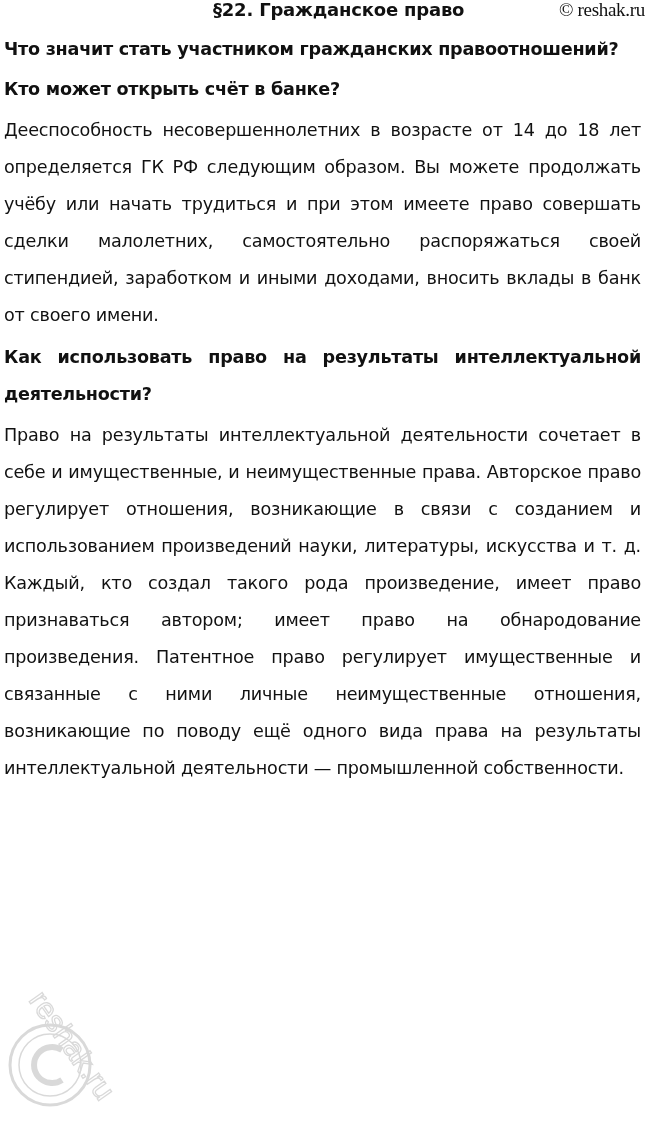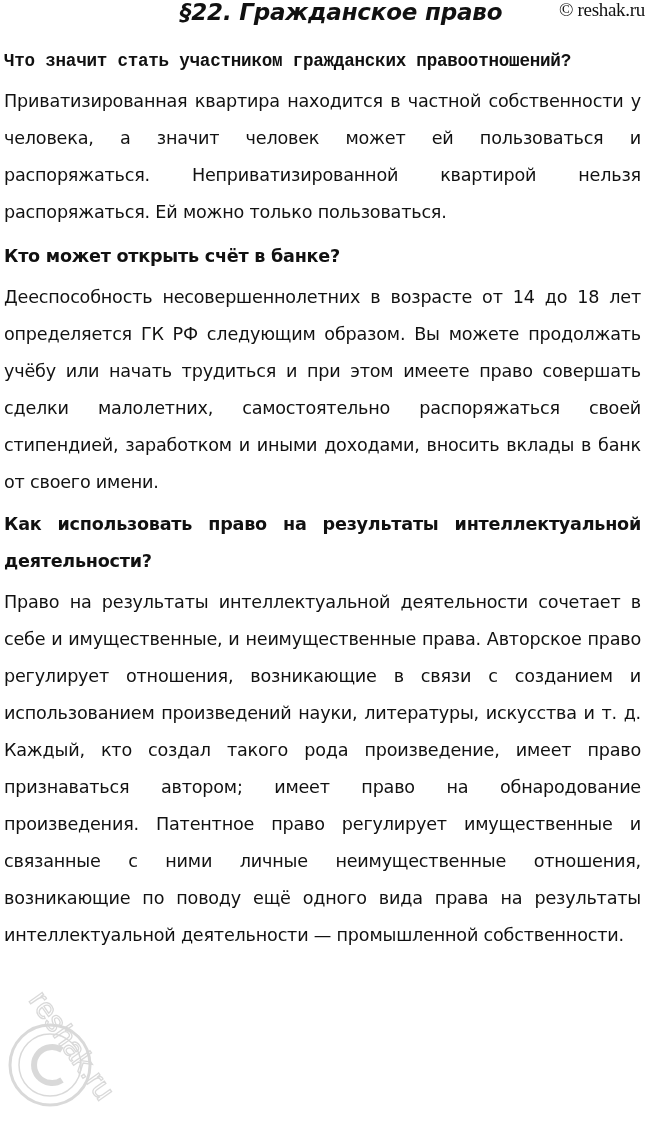--- a/index.html
+++ b/index.html
@@ -17,27 +17,26 @@
     }
     .header {
       position: absolute;
       top: 0;
       left: 0;
       width: 645px;
       height: 26px;
     }
     .header-title {
       position: absolute;
-      left: 180px;
+      left: 213px;
       top: -1px;
-      font-size: 23px;
+      font-size: 18px;
       font-weight: bold;
       letter-spacing: -0.2px;
       white-space: nowrap;
-      font-style: italic;
     }
     .header-copyright {
       position: absolute;
       right: 0;
       top: -1px;
       font-family: "Liberation Serif", "DejaVu Serif", serif;
       font-size: 19px;
       white-space: nowrap;
       letter-spacing: -0.3px;
     }
@@ -57,21 +56,21 @@
       letter-spacing: -0.25px;
     }
     .answer {
       font-size: 17.6px;
       line-height: 37px;
       text-align: justify;
       margin: 0 0 3px 0;
       letter-spacing: -0.2px;
       word-spacing: 0px;
     }
-    .q1 { margin-top: 13px; margin-bottom: 3px; font-family: Liberation Mono, monospace; }
+    .q1 { margin-top: 1px; margin-bottom: 3px; }
     .a1 { margin-bottom: 6px; }
     .q2 { margin-bottom: 4px; }
     .a2 { margin-bottom: 7px; }
     .q3 { margin-bottom: 4px; }
     .a3 { margin-bottom: 5px; }
     .q4 { margin-bottom: 4px; }
 
     .watermark {
       position: absolute;
       left: 0;
@@ -88,21 +87,20 @@
 <div class="header">
   <div class="header-title">§22. Гражданское право</div>
   <div class="header-copyright">© reshak.ru</div>
 </div>
 
 <div class="content">
   <section>
     <h2 class="question q1">Что значит стать участником гражданских правоотношений?</h2>
   </section>
   <section>
-    <p class="answer a2">Приватизированная квартира находится в частной собственности у человека, а значит человек может ей пользоваться и распоряжаться. Неприватизированной квартирой нельзя распоряжаться. Ей можно только пользоваться.</p>
   </section>
   <section>
     <h2 class="question q3">Кто может открыть счёт в банке?</h2>
     <p class="answer a3">Дееспособность несовершеннолетних в возрасте от 14 до 18 лет определяется ГК РФ следующим образом. Вы можете продолжать учёбу или начать трудиться и при этом имеете право совершать сделки малолетних, самостоятельно распоряжаться своей стипендией, заработком и иными доходами, вносить вклады в банк от своего имени.</p>
   </section>
   <section>
     <h2 class="question q4">Как использовать право на результаты интеллектуальной деятельности?</h2>
     <p class="answer a4">Право на результаты интеллектуальной деятельности сочетает в себе и имущественные, и неимущественные права. Авторское право регулирует отношения, возникающие в связи с созданием и использованием произведений науки, литературы, искусства и т. д. Каждый, кто создал такого рода произведение, имеет право признаваться автором; имеет право на обнародование произведения. Патентное право регулирует имущественные и связанные с ними личные неимущественные отношения, возникающие по поводу ещё одного вида права на результаты интеллектуальной деятельности — промышленной собственности.</p>
   </section>
 </div>

